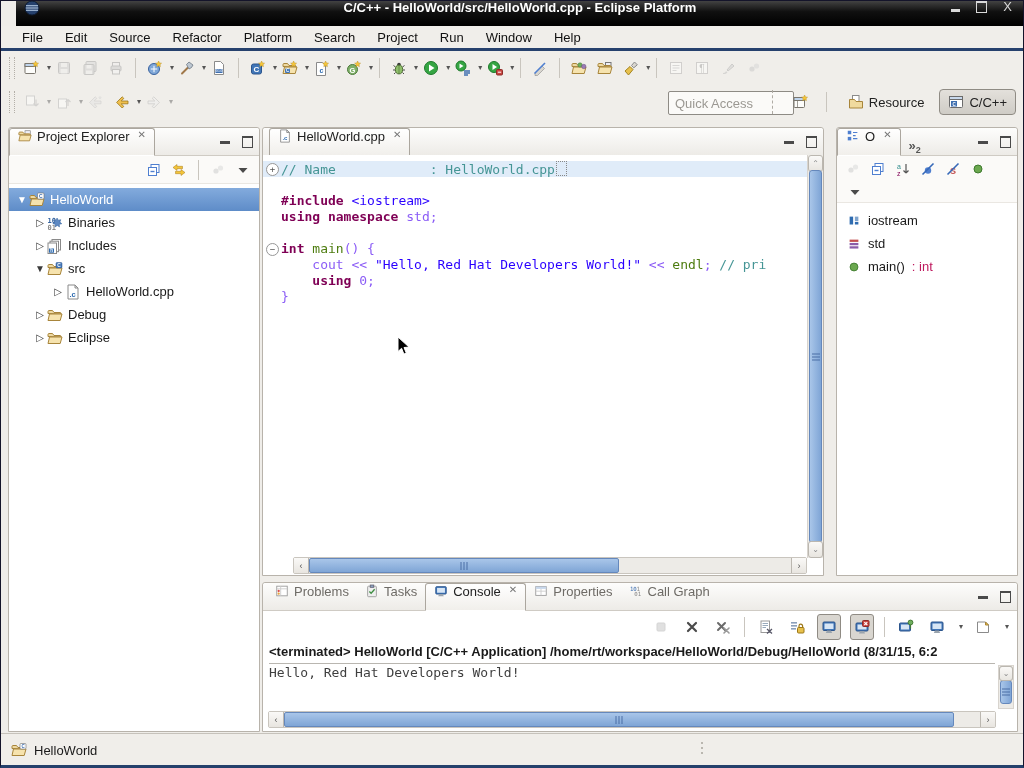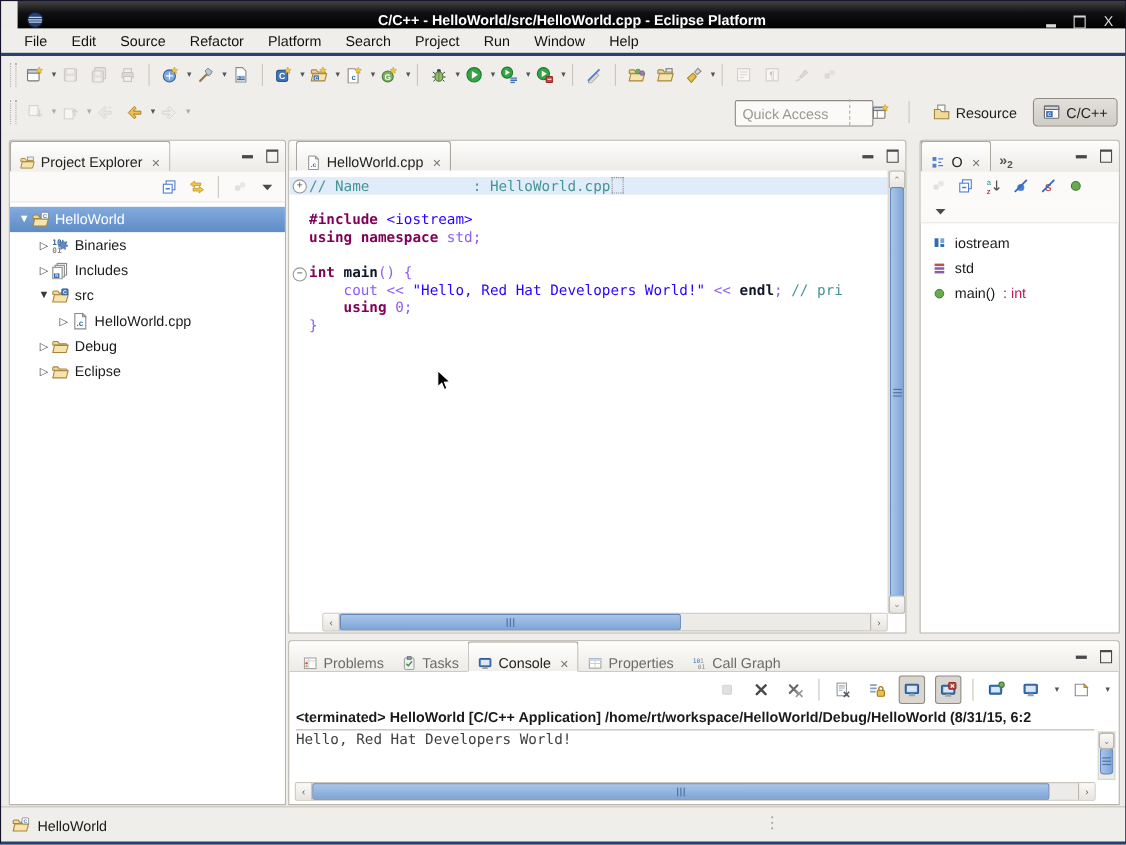--- a/index.html
+++ b/index.html
@@ -6,21 +6,21 @@
   body{width:1024px;height:768px;position:relative;background:#EFEDE9;
        font-family:"Liberation Sans",sans-serif;font-size:13px;color:#1a1a1a}
   svg{display:block}
   .ticon{display:inline-flex;width:16px;height:16px;flex:none;align-items:center;justify-content:center}
   .ticon svg{width:16px;height:16px}
   .chv{font-size:8px;color:#555;margin-left:2px;line-height:1}
   .dis{filter:grayscale(1) opacity(.45)}
   
   #frame{position:absolute;inset:0;border:1px solid #14142a;border-bottom:3px solid #24406B;pointer-events:none;z-index:99}
   
-  #titlebar{position:absolute;left:16px;top:0;right:0;height:26px;background:linear-gradient(#474747,#101010 45%,#000);display:flex;align-items:flex-end}
+  #titlebar{position:absolute;left:16px;top:0;right:0;height:26px;background:linear-gradient(#474747,#101010 45%,#000);display:flex;align-items:flex-start}
   #titlebar .title{position:absolute;left:0;right:0;text-align:center;color:#fff;font-weight:bold;font-size:13px}
   #titlebar .appicon{margin-left:8px;z-index:2}
   #titlebar .controls{position:absolute;right:12px;display:flex;gap:16px;align-items:center}
   .wctl{color:#d9d9d9;font-size:11px;line-height:1;cursor:default}
   .wctl .bar{display:block;width:9px;height:3px;background:#d9d9d9;margin-top:7px}
   .wctl .box{display:block;width:9px;height:9px;border:1px solid #d9d9d9;border-top:2px solid #d9d9d9}
   
   #menubar{position:absolute;left:1px;right:1px;top:26px;height:22px;background:#F0EEEA;display:flex;align-items:flex-start;padding-left:10px}
   .menu-item{padding:0 11px;height:100%;display:flex;align-items:center;color:#111}
   #menuline{position:absolute;left:1px;right:1px;top:48px;height:3px;background:#26416D}
@@ -36,21 +36,21 @@
   #persp-bar{position:absolute;right:8px;top:88px;display:flex;align-items:center;gap:6px;height:28px}
   .persp-btn{display:flex;align-items:center;gap:5px;padding:4px 8px;border-radius:4px;border:1px solid transparent;color:#222}
   .persp-btn.active{background:linear-gradient(#E3E0DB,#CFCCC6);border:1px solid #8F8B84}
   
   .panel{position:absolute;background:#fff;border:1px solid #B8B3AB;border-radius:3px 3px 0 0}
   #explorer{left:8px;top:127px;width:250px;height:603px}
   #editor{left:262px;top:127px;width:560px;height:447px}
   #outline{left:836px;top:127px;width:180px;height:447px}
   #bottom{left:262px;top:582px;width:754px;height:148px}
   .tabrow{height:27px;display:flex;align-items:flex-end;background:linear-gradient(#FDFDFC,#EDEBE7);border-bottom:1px solid #CFCBC4;position:relative;border-radius:3px 3px 0 0}
-  .tab{display:flex;align-items:flex-end;gap:5px;padding:0 8px;height:26px;border-radius:3px 3px 0 0;color:#6E6B66;white-space:nowrap}
+  .tab{display:flex;align-items:flex-start;gap:5px;padding:0 8px;height:26px;border-radius:3px 3px 0 0;color:#6E6B66;white-space:nowrap}
   .tab.active{background:linear-gradient(#FFFFFF,#F1EFEB);border:1px solid #ABA69E;border-bottom:1px solid #fff;margin-bottom:-1px;color:#222}
   .tab .close{color:#777;font-size:10px;margin-left:3px}
   .panel-controls{position:absolute;right:6px;top:8px;display:flex;gap:12px;align-items:center}
   .pc-min{width:10px;height:3px;background:#4a4a4a;margin-top:1px}
   .pc-max{width:9px;height:9px;border:1px solid #4a4a4a;border-top:2px solid #4a4a4a}
   .moretabs{color:#555;font-weight:bold;margin-left:8px;display:flex;align-items:flex-start}
   .moretabs .cnt{font-size:9px;margin-top:7px}
   
   .vtoolbar{height:27px;display:flex;align-items:center;justify-content:flex-end;padding-right:8px;gap:9px;background:#FBFAF8;border-bottom:1px solid #EAE7E2}
   .otoolbar{height:26px;display:flex;align-items:center;padding-left:8px;gap:9px;background:#FBFAF8}
@@ -66,21 +66,21 @@
   .codewrap{position:absolute;left:0;right:15px;top:27px;bottom:17px;overflow:hidden;background:#fff;padding-top:6px}
   .codeline{display:flex;height:16px;font-family:"DejaVu Sans Mono",monospace;font-size:13px;line-height:16px;white-space:pre}
   .codeline.cur{background:#E0ECF9}
   .fold{width:18px;flex:none;position:relative}
   .foldicon{position:absolute;left:3px;top:2px;width:11px;height:11px;border:1px solid #979797;border-radius:50%;background:#fff;color:#555;
             font-size:9px;line-height:10px;text-align:center;font-family:"DejaVu Sans Mono",monospace}
   .tok-kw{color:#7F0055;font-weight:bold}
   .tok-str{color:#2A00FF}
   .tok-cmt{color:#459595}
   .tok-pl{color:#8b5cf6}
-  .tok-bold{color:#0f172a;font-weight:bold}
+  .tok-bold{color:#4d7c0f;font-weight:normal}
   .caret{display:inline-block;width:9px;height:13px;border:1px dotted #888;vertical-align:-2px;margin-left:1px}
   
   .vsb{position:absolute;right:0;top:27px;bottom:17px;width:15px;background:#EDEBE7;border-left:1px solid #D8D4CE}
   .sbtn{position:absolute;left:0;right:0;height:15px;background:linear-gradient(#FAF9F7,#E8E5E0);border:1px solid #BBB7B0;border-radius:3px;
         color:#8a8a8a;font-size:8px;display:flex;align-items:center;justify-content:center}
   .vsb .up{top:0}.vsb .dn{bottom:0}
   .vthumb{position:absolute;left:1px;right:1px;background:linear-gradient(90deg,#A9C6E9,#7FA5D6);border:1px solid #6588BC;border-radius:3px}
   .grip-h{position:absolute;left:50%;top:50%;transform:translate(-50%,-50%);display:flex;flex-direction:column;gap:2px}
   .grip-h i{display:block;width:8px;height:1px;background:#4A6FA5}
   .hsb{position:absolute;bottom:1px;height:15px;background:#EDEBE7;border:1px solid #C9C5BE;border-radius:2px;display:flex}

